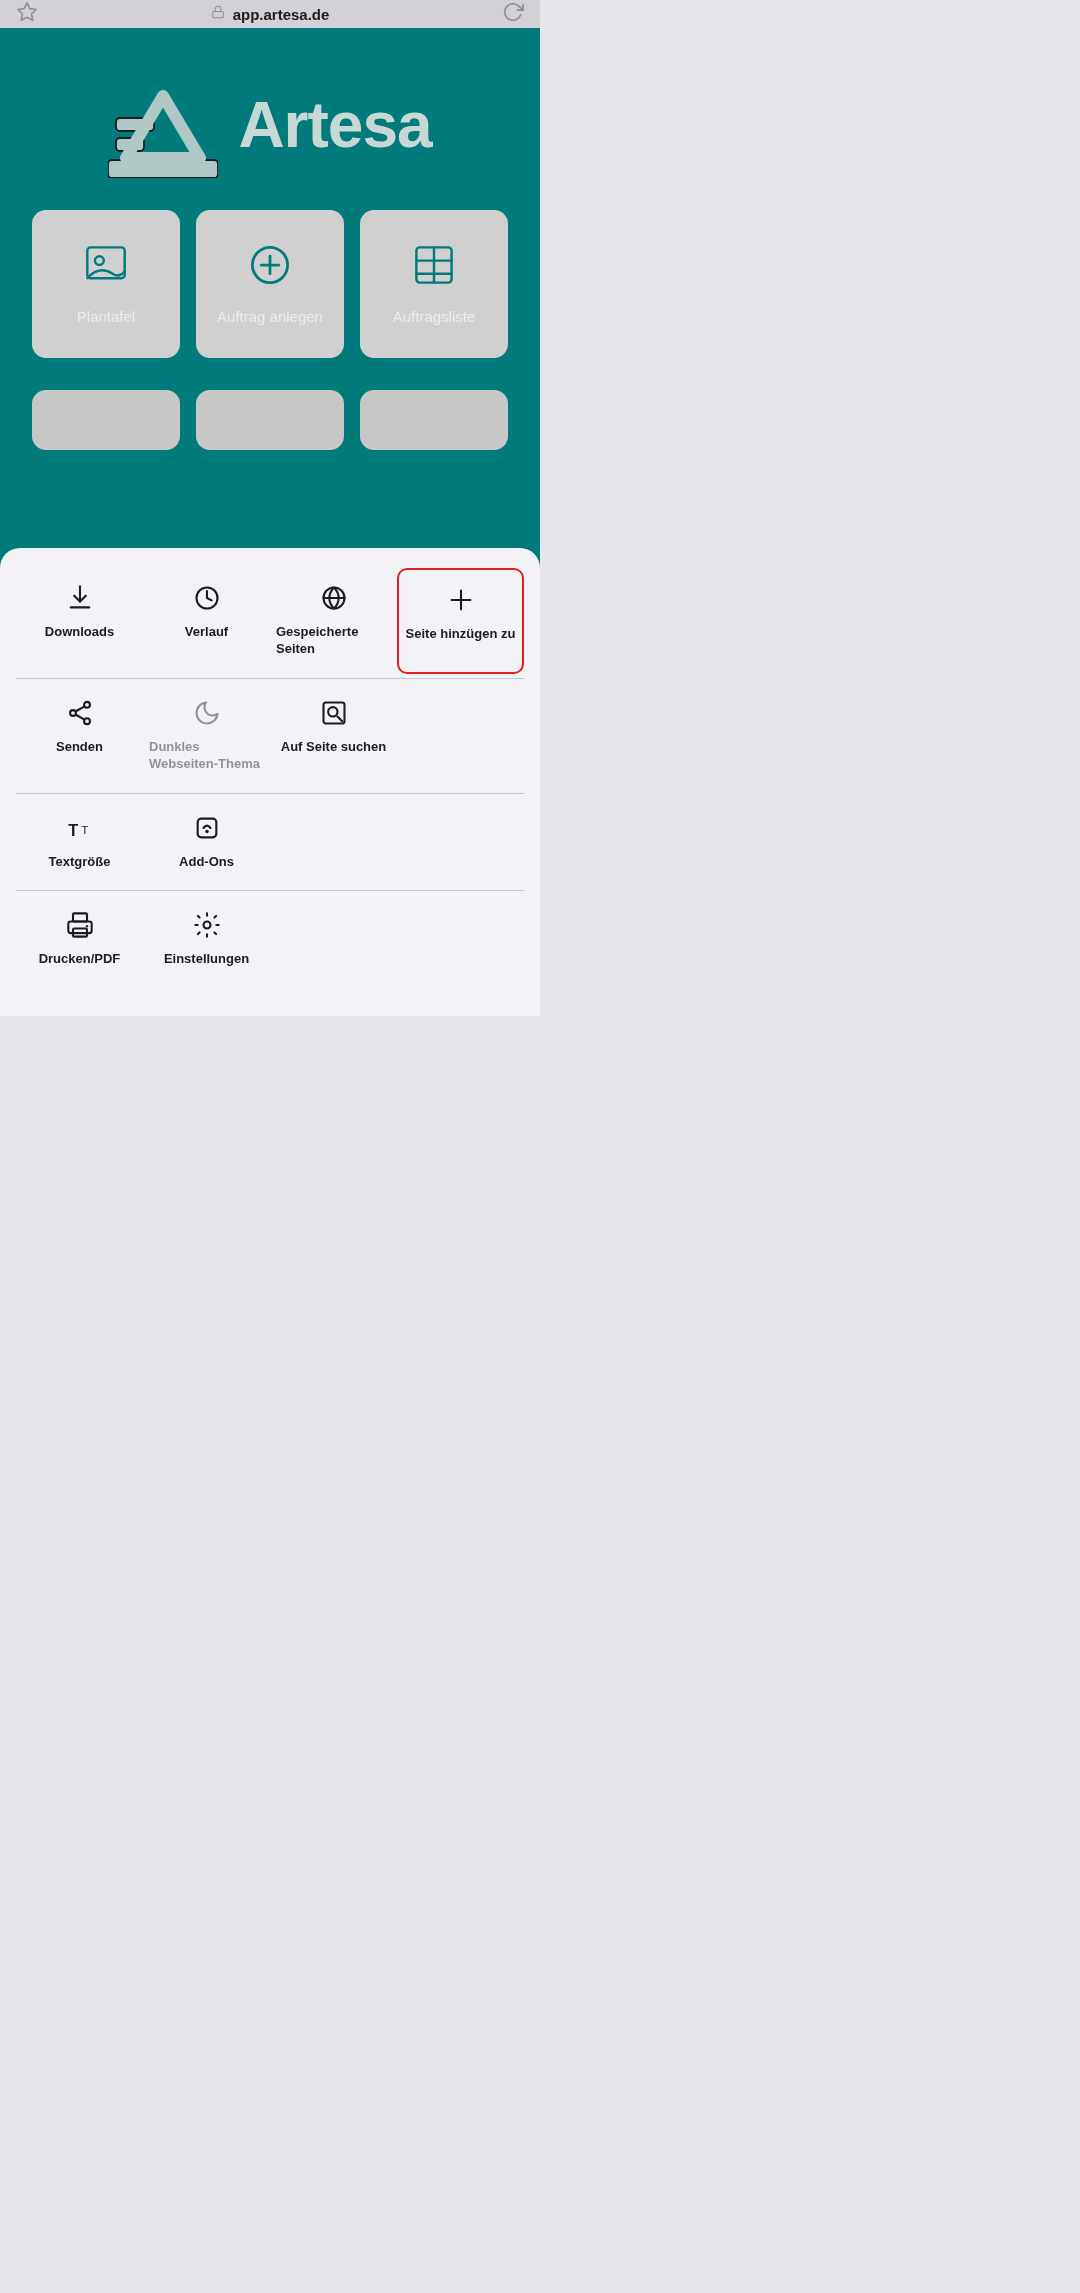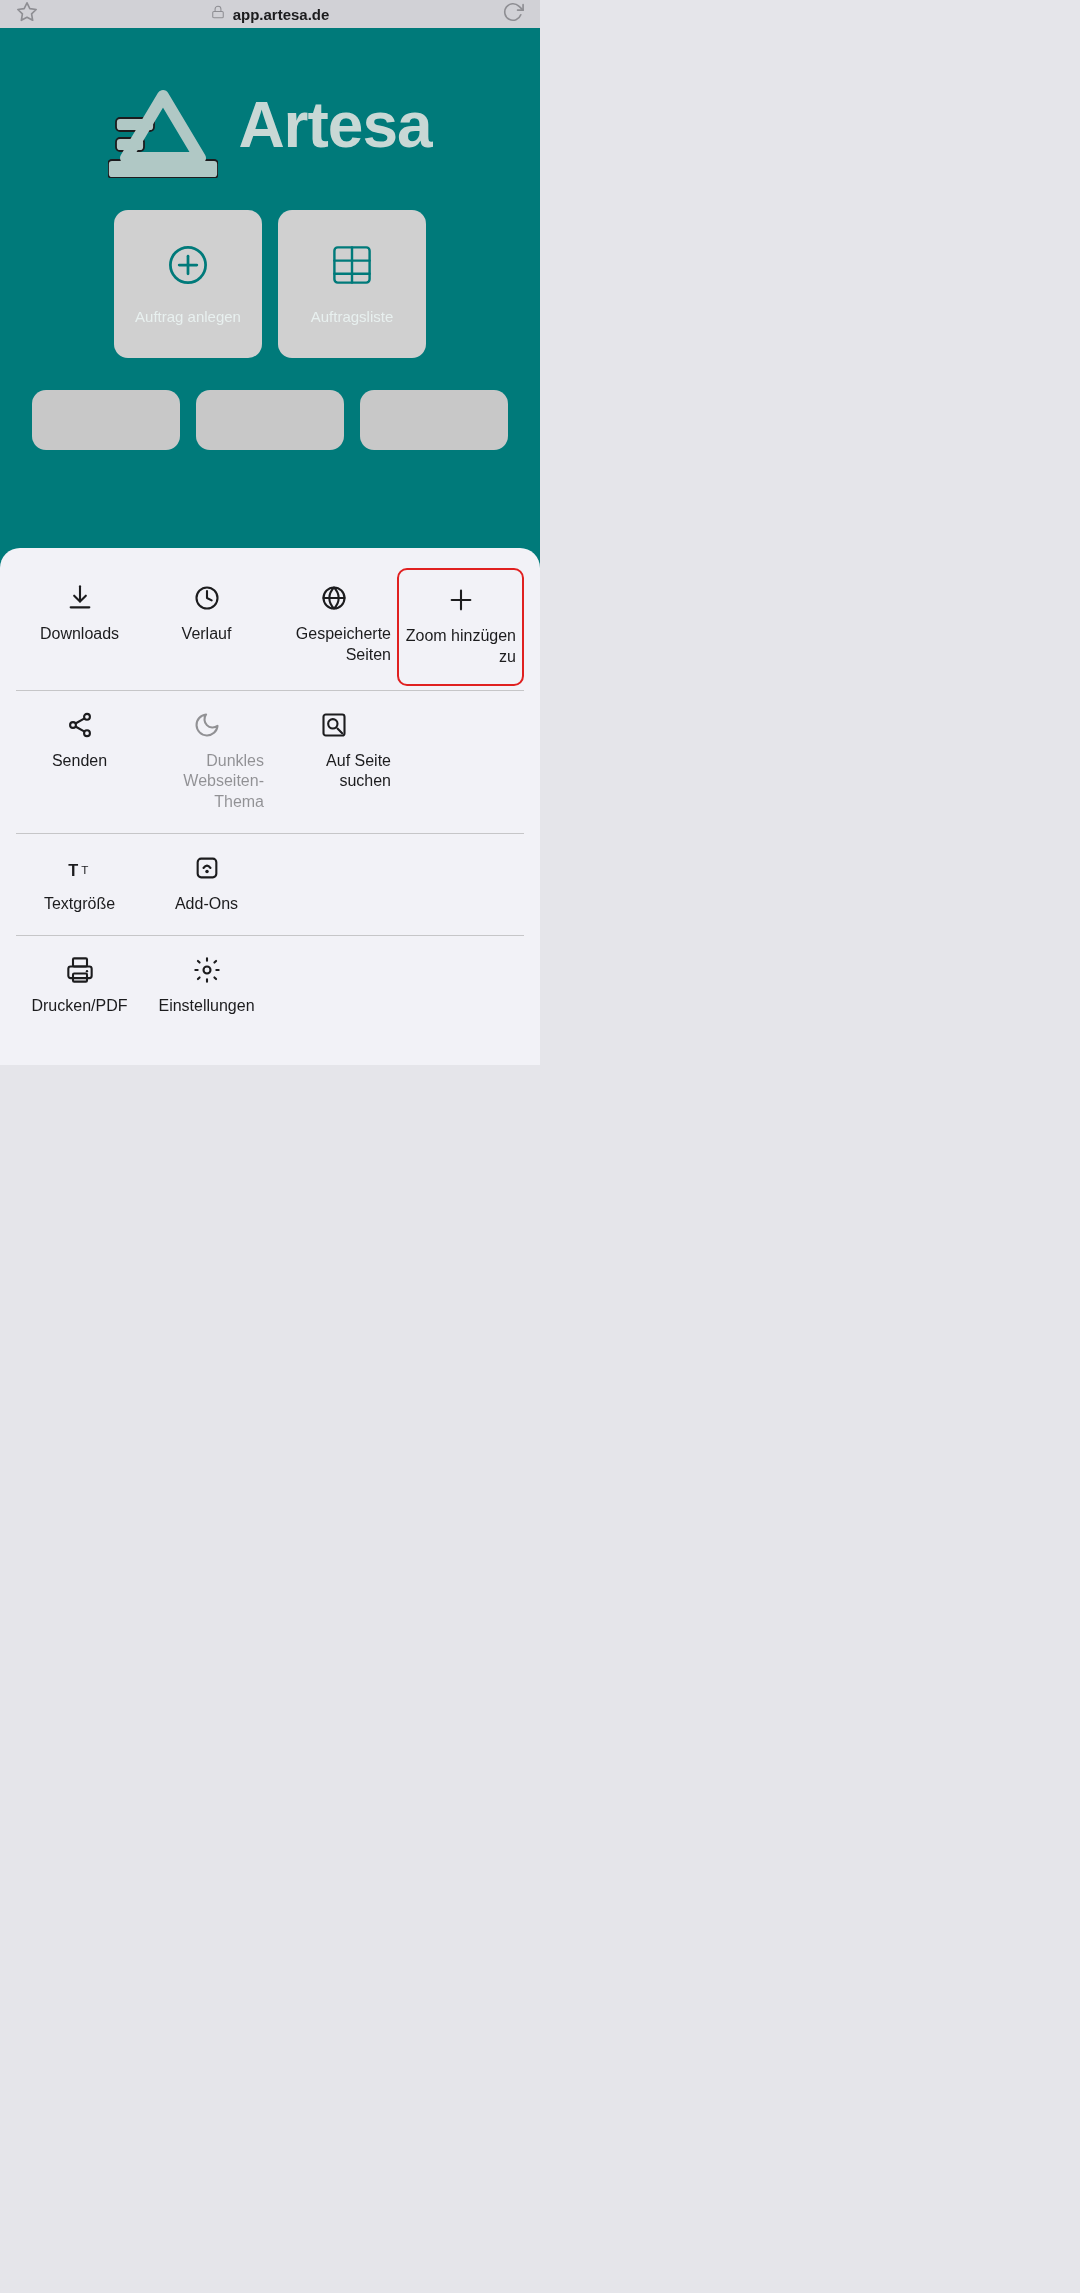--- a/index.html
+++ b/index.html
@@ -142,24 +142,25 @@
     .menu-item.highlighted {
       border: 2.5px solid #e02020;
       border-radius: 10px;
     }
 
     .menu-item.disabled {
       opacity: 0.45;
     }
 
     .menu-item-label {
-      font-size: 16px;
+      font-size: 13px;
       color: #1c1c1e;
-      text-align: right;
+      text-align: left;
       line-height: 1.3;
+      font-weight: bold;
     }
 
     .menu-divider {
       height: 1px;
       background: #c6c6c8;
       margin: 4px 0;
       grid-column: 1 / -1;
     }
 
     
@@ -211,20 +212,30 @@
       <rect x="8" y="50" width="28" height="13" rx="4" fill="#b0c8c5"></rect>
 
       <polygon points="55,4 95,72 15,72" fill="none"></polygon>
       <path d="M55 8 L92 70 L18 70 Z" stroke="#b0c8c5" stroke-width="12" fill="none" stroke-linejoin="round"></path>
     </svg>
     <span class="logo-text">Artesa</span>
   </div>
 
   <div class="action-grid">
 
+    <div class="action-btn">
+      <div class="action-btn-icon">
+        <svg viewBox="0 0 40 40" style="width:44px;height:44px;stroke:#007a7a;fill:none;stroke-width:2.2;">
+          <rect x="3" y="4" width="34" height="28" rx="3"></rect>
+          <circle cx="14" cy="16" r="4"></circle>
+          <path d="M3 32 Q14 20 26 28 Q32 32 37 26"></path>
+        </svg>
+      </div>
+      <span class="action-btn-label">Plantafel</span>
+    </div>
 
     <div class="action-btn">
       <div class="action-btn-icon">
         <svg viewBox="0 0 40 40" style="width:44px;height:44px;stroke:#007a7a;fill:none;stroke-width:2.5;">
           <circle cx="20" cy="20" r="16"></circle>
           <line x1="20" y1="12" x2="20" y2="28"></line>
           <line x1="12" y1="20" x2="28" y2="20"></line>
         </svg>
       </div>
       <span class="action-btn-label">Auftrag anlegen</span>
@@ -282,21 +293,21 @@
       </span>
       <span class="menu-item-label">Gespeicherte Seiten</span>
     </div>
     <div class="menu-item highlighted">
       <span>
         <svg viewBox="0 0 24 24">
             <line x1="12" y1="4" x2="12" y2="20"></line>
             <line x1="4" y1="12" x2="20" y2="12"></line>
           </svg>
       </span>
-      <span class="menu-item-label">Zoom hinzügen zu</span>
+      <span class="menu-item-label">Seite hinzügen zu</span>
     </div>
 
     <div class="menu-divider"></div>
 
     <div class="menu-item">
       <span>
         <svg viewBox="0 0 24 24">
             <circle cx="18" cy="5" r="2.5"></circle>
             <circle cx="6" cy="12" r="2.5"></circle>
             <circle cx="18" cy="19" r="2.5"></circle>

